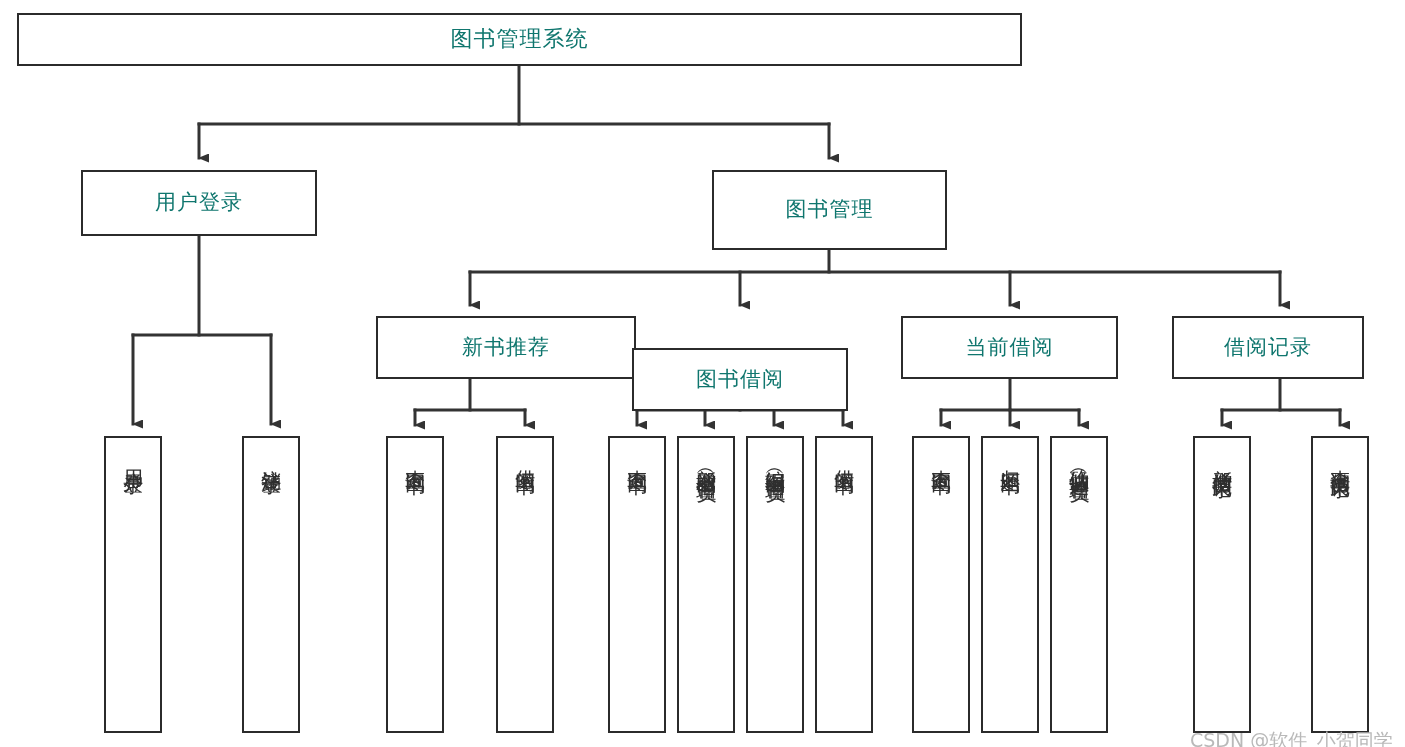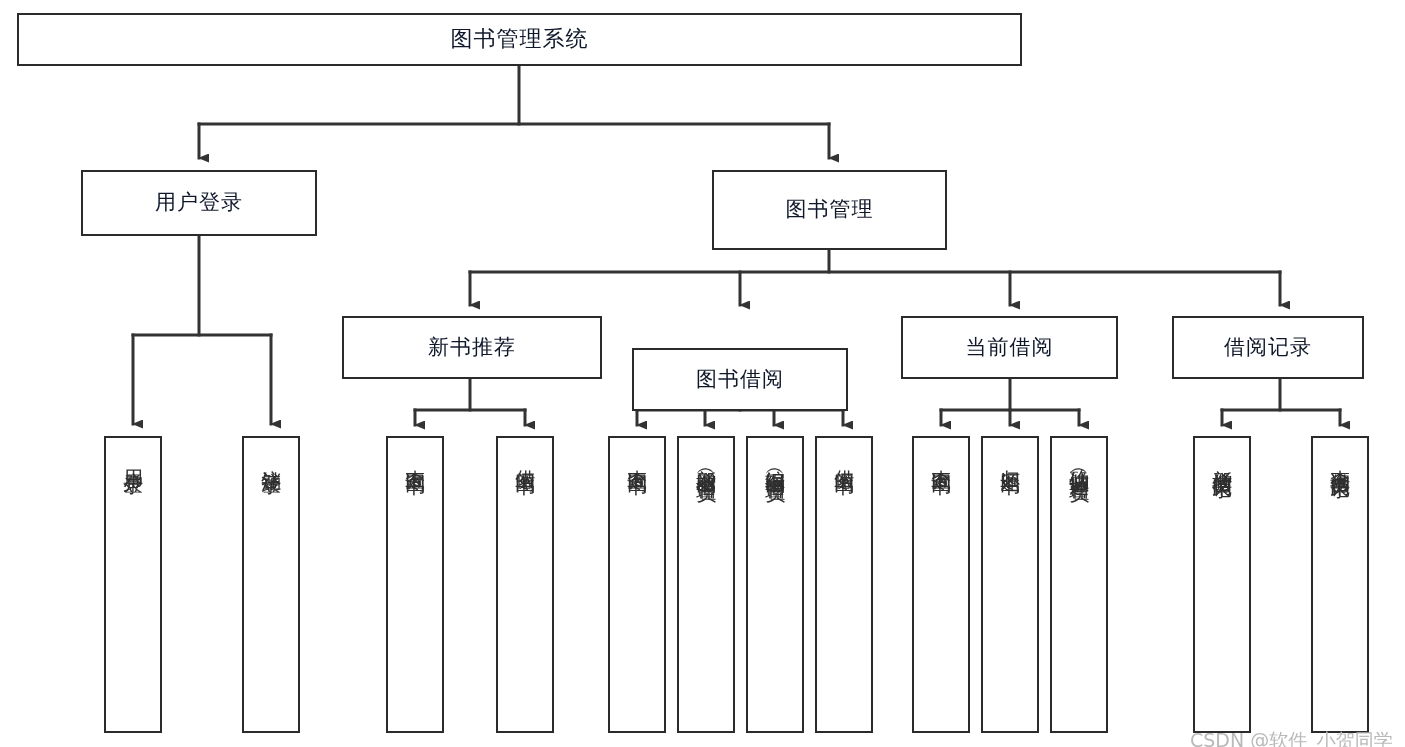--- a/index.html
+++ b/index.html
@@ -31,21 +31,21 @@
     border: 2px solid #2b2b2b;
     background: #ffffff;
     display: flex;
     align-items: center;
     justify-content: center;
     z-index: 2;
   }
   .node.horizontal .node-label {
     font-size: 21px;
     line-height: 1.2;
-    color: #0f172a;
+    color: #0f766e;
     letter-spacing: 1px;
     white-space: nowrap;
     text-align: center;
   }
   .node.vertical {
     align-items: flex-start;
     justify-content: center;
     padding-top: 16px;
   }
   .node.vertical .node-label {
@@ -134,21 +134,21 @@
     <span class="node-label">图书管理系统</span>
   </div>
 
   <div class="node horizontal" style="left:81px; top:170px; width:236px; height:66px;">
     <span class="node-label">用户登录</span>
   </div>
   <div class="node horizontal" style="left:712px; top:170px; width:235px; height:80px;">
     <span class="node-label">图书管理</span>
   </div>
 
-  <div class="node horizontal" style="left:342px; top:316px; width:260px; height:63px;">
+  <div class="node horizontal" style="left:376px; top:316px; width:260px; height:63px;">
     <span class="node-label">新书推荐</span>
   </div>
   <div class="node horizontal" style="left:632px; top:316px; width:216px; height:63px;margin-top:32px;">
     <span class="node-label">图书借阅</span>
   </div>
   <div class="node horizontal" style="left:901px; top:316px; width:217px; height:63px;">
     <span class="node-label">当前借阅</span>
   </div>
   <div class="node horizontal" style="left:1172px; top:316px; width:192px; height:63px;">
     <span class="node-label">借阅记录</span>

